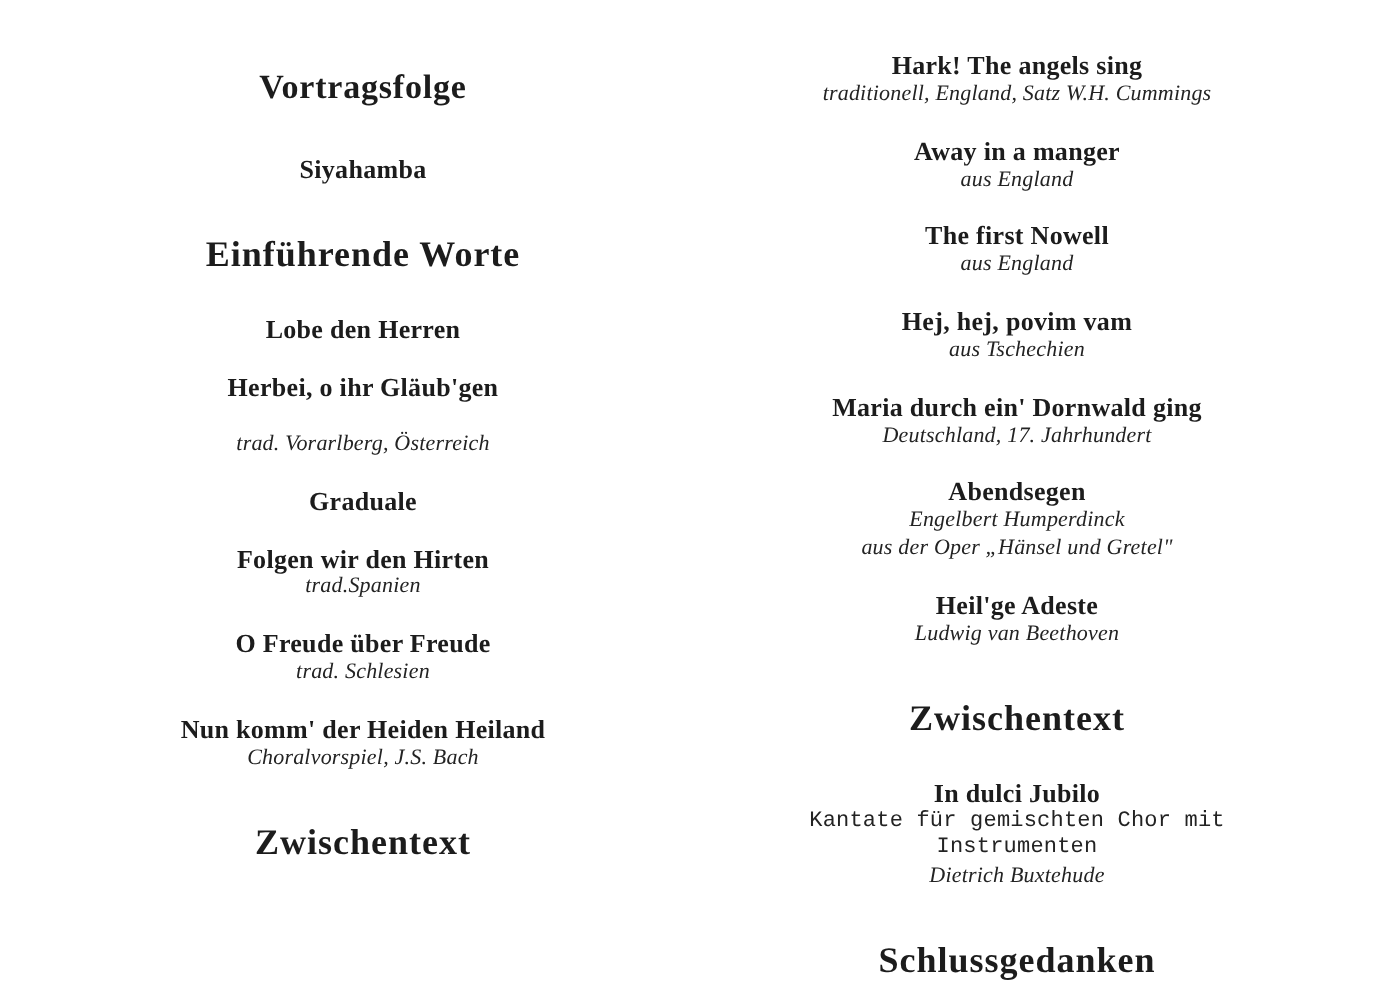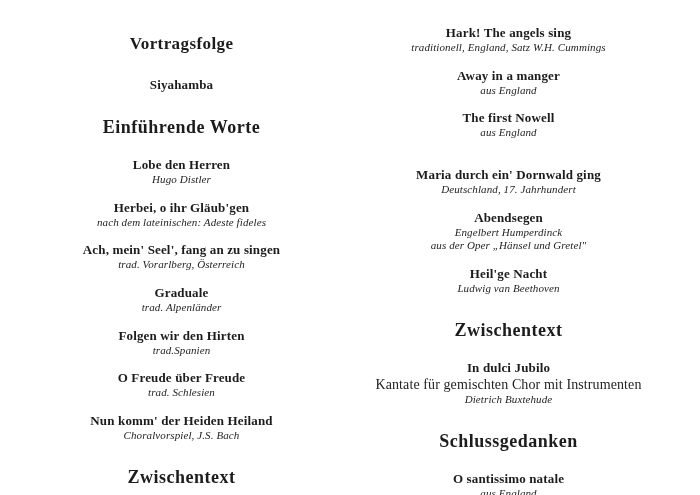--- a/index.html
+++ b/index.html
@@ -67,21 +67,22 @@
   }
   .piece-sub {
     font-size: 11px;
     font-style: italic;
     line-height: 1.25;
     letter-spacing: 0.1px;
     color: #232323;
   }
   .piece-sub.upright {
     font-style: normal;
-    font-size: 14px;
+    font-size: 11px;
+    font-family: Liberation Mono, monospace;
   }
 
   
   .sp-24 { height: 24px; }
   .sp-20 { height: 20px; }
   .sp-14 { height: 14px; }
   .sp-12 { height: 12px; }
 </style>
 </head>
 <body>
@@ -94,36 +95,32 @@
       <div class="sp-24"></div>
       <div id="left-items">
           <div class="piece">
             <div class="piece-title">Siyahamba</div>
           </div>
           <div class="sp-24"></div>
           <div class="section-head">Einführende Worte</div>
           <div class="sp-20"></div>
           <div class="piece">
             <div class="piece-title">Lobe den Herren</div>
-            <div class="piece-sub">Hugo Distler</div>
           </div>
           <div class="sp-14"></div>
           <div class="piece">
             <div class="piece-title">Herbei, o ihr Gläub'gen</div>
-            <div class="piece-sub">nach dem lateinischen: Adeste fideles</div>
           </div>
           <div class="sp-14"></div>
           <div class="piece">
-            <div class="piece-title">Ach, mein' Seel', fang an zu singen</div>
             <div class="piece-sub">trad. Vorarlberg, Österreich</div>
           </div>
           <div class="sp-14"></div>
           <div class="piece">
             <div class="piece-title">Graduale</div>
-            <div class="piece-sub">trad. Alpenländer</div>
           </div>
           <div class="sp-14"></div>
           <div class="piece">
             <div class="piece-title">Folgen wir den Hirten</div>
             <div class="piece-sub">trad.Spanien</div>
           </div>
           <div class="sp-14"></div>
           <div class="piece">
             <div class="piece-title">O Freude über Freude</div>
             <div class="piece-sub">trad. Schlesien</div>
@@ -149,34 +146,38 @@
           <div class="piece">
             <div class="piece-title">Away in a manger</div>
             <div class="piece-sub">aus England</div>
           </div>
           <div class="sp-14"></div>
           <div class="piece">
             <div class="piece-title">The first Nowell</div>
             <div class="piece-sub">aus England</div>
           </div>
           <div class="sp-14"></div>
+          <div class="piece">
+            <div class="piece-title">Hej, hej, povim vam</div>
+            <div class="piece-sub">aus Tschechien</div>
+          </div>
           <div class="sp-14"></div>
           <div class="piece">
             <div class="piece-title">Maria durch ein' Dornwald ging</div>
             <div class="piece-sub">Deutschland, 17. Jahrhundert</div>
           </div>
           <div class="sp-14"></div>
           <div class="piece">
             <div class="piece-title">Abendsegen</div>
             <div class="piece-sub">Engelbert Humperdinck</div>
             <div class="piece-sub">aus der Oper „Hänsel und Gretel"</div>
           </div>
           <div class="sp-14"></div>
           <div class="piece">
-            <div class="piece-title">Heil'ge Nacht</div>
+            <div class="piece-title">Heil'ge Adeste</div>
             <div class="piece-sub">Ludwig van Beethoven</div>
           </div>
           <div class="sp-24"></div>
           <div class="section-head">Zwischentext</div>
           <div class="sp-20"></div>
           <div class="piece">
             <div class="piece-title">In dulci Jubilo</div>
             <div class="piece-sub upright">Kantate für gemischten Chor mit Instrumenten</div>
             <div class="piece-sub">Dietrich Buxtehude</div>
           </div>

